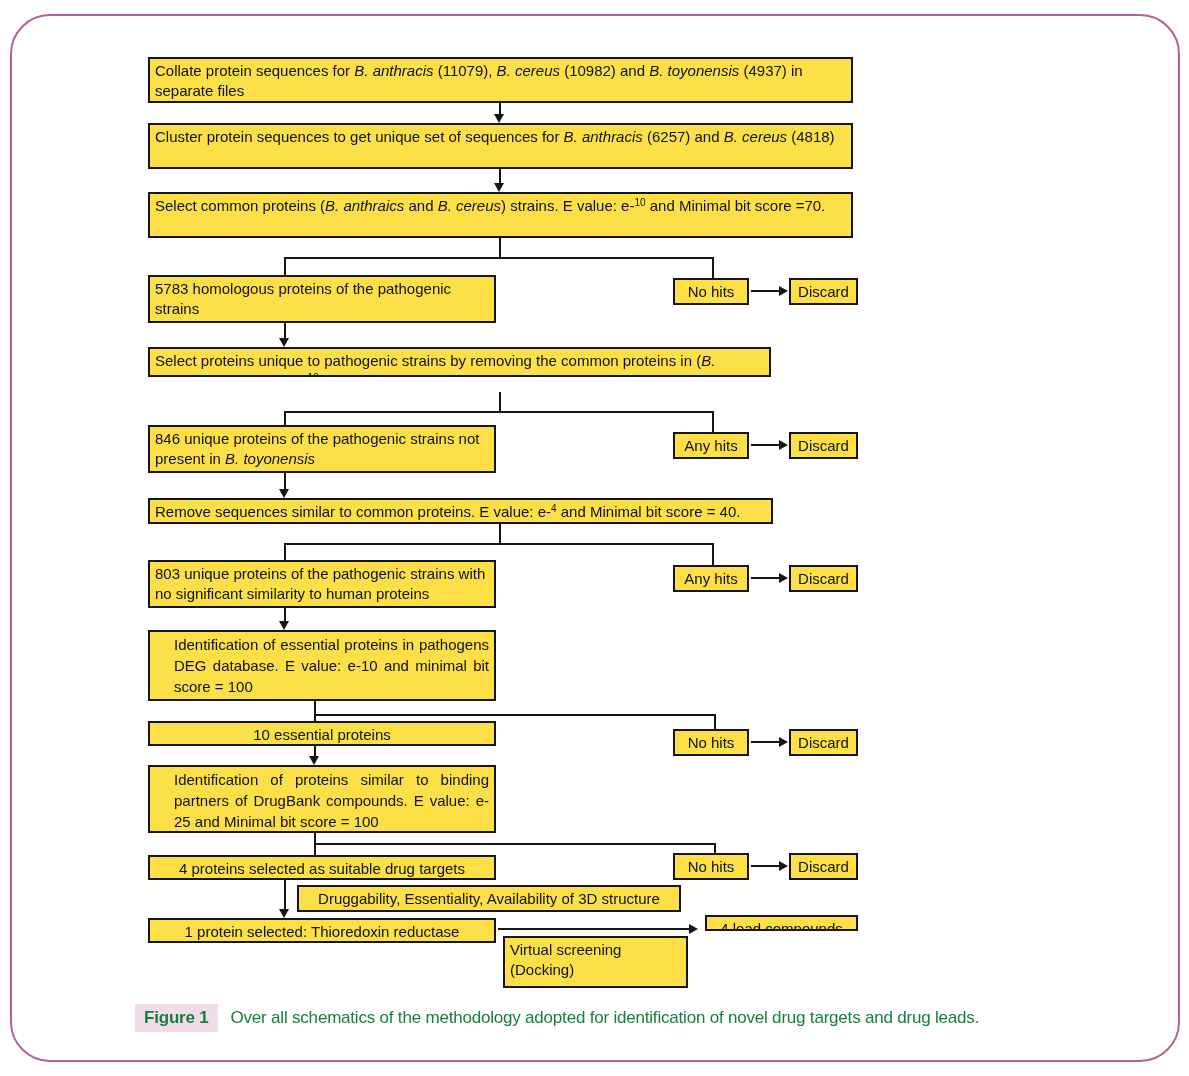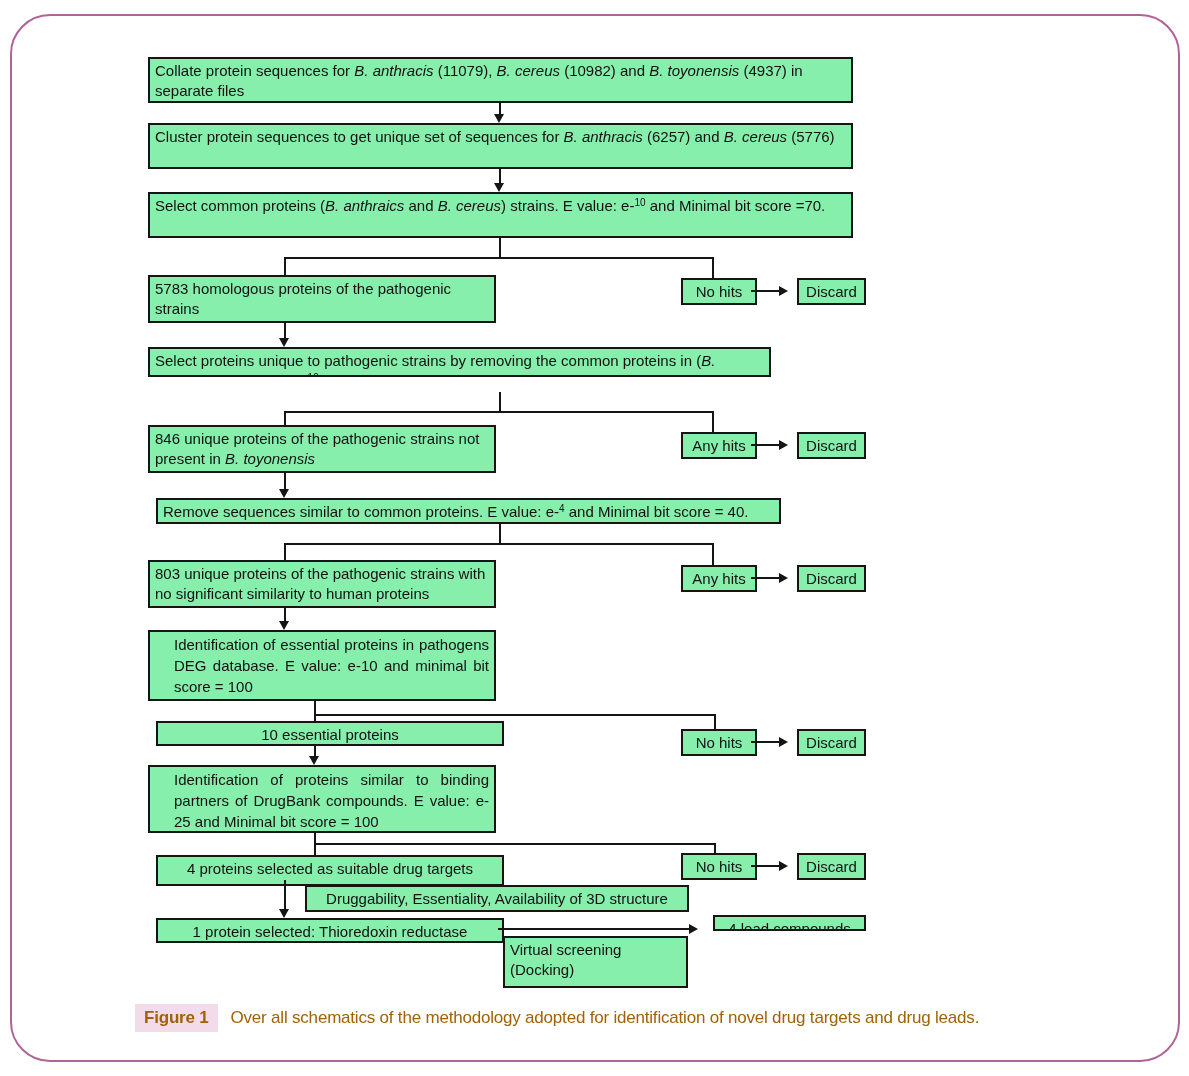--- a/index.html
+++ b/index.html
@@ -1,71 +1,71 @@
 <!DOCTYPE html>
 <html><head>
 <meta charset="utf-8">
 <style>
   html,body{margin:0;padding:0;background:#fff;}
   .page{position:relative;width:1189px;height:1076px;background:#fff;
         font-family:"Liberation Sans",sans-serif;color:#111;overflow:hidden;}
   .page-border{position:absolute;left:10px;top:14px;width:1166px;height:1044px;
         border:2px solid #b16397;border-radius:40px;}
   
-  .fbox{position:absolute;box-sizing:border-box;background:#86efac;border:2px solid #151515;
+  .fbox{position:absolute;box-sizing:border-box;background:#fde047;border:2px solid #151515;
         font-size:15px;line-height:20px;padding:2px 5px;overflow:hidden;}
   .al{text-align:left;}
   .ac{text-align:center;}
   .aj{text-align:justify;padding-left:24px;}
-  .nw{white-space:nowrap;margin-left:8px;}
+  .nw{white-space:nowrap;}
   .seg-b{font-weight:normal;}
   .seg-i{font-style:italic;}
   .seg-sup{font-size:10px;position:relative;top:-5px;}
   
   .vl{position:absolute;width:2px;background:#151515;}
   .hl{position:absolute;height:2px;background:#151515;}
   .ad{position:absolute;width:0;height:0;border-left:5px solid transparent;
       border-right:5px solid transparent;border-top:9px solid #151515;}
   .ar{position:absolute;width:0;height:0;border-top:5px solid transparent;
       border-bottom:5px solid transparent;border-left:9px solid #151515;}
   
-  .caption{position:absolute;left:135px;top:1004px;font-size:17px;color:#a16207;
+  .caption{position:absolute;left:135px;top:1004px;font-size:17px;color:#15803d;
       letter-spacing:-0.2px;display:flex;align-items:center;}
   .cap-label{font-weight:bold;background:#f3dcea;padding:4px 9px;display:inline-block;}
   .cap-text{margin-left:13px;}
 </style>
 </head>
 <body>
 
 <div class="page">
   <div class="page-border" style="border-color: rgb(177, 99, 151);"></div>
 
   <div class="fbox al" style="left:148px;top:57px;width:705px;height:46px"><span>Collate protein sequences for </span><span class="seg-i">B. anthracis</span><span> (11079), </span><span class="seg-i">B. cereus</span><span> (10982) and </span><span class="seg-i">B. toyonensis</span><span> (4937) in separate files</span></div>
 
-  <div class="fbox al" style="left:148px;top:123px;width:705px;height:46px"><span>Cluster protein sequences to get unique set of sequences for </span><span class="seg-i">B. anthracis</span><span> (6257) and </span><span class="seg-i">B. cereus</span><span> (5776)</span></div>
+  <div class="fbox al" style="left:148px;top:123px;width:705px;height:46px"><span>Cluster protein sequences to get unique set of sequences for </span><span class="seg-i">B. anthracis</span><span> (6257) and </span><span class="seg-i">B. cereus</span><span> (4818)</span></div>
 
   <div class="fbox al" style="left:148px;top:192px;width:705px;height:46px"><span>Select common proteins (</span><span class="seg-i">B. anthraics</span><span> and </span><span class="seg-i">B. cereus</span><span>) strains. </span><span class="seg-b">E value: e-</span><span class="seg-b seg-sup">10</span><span> and Minimal bit score =70.</span></div>
 
   <div class="fbox al" style="left:148px;top:275px;width:348px;height:48px"><span class="seg-b">5783</span><span> homologous proteins of the pathogenic strains</span></div>
 
   <div class="fbox al" style="left:148px;top:347px;width:623px;height:30px"><span>Select proteins unique to pathogenic strains by removing the common proteins in (</span><span class="seg-i">B. toyonensis</span><span>) </span><span class="seg-b">E value: e-</span><span class="seg-b seg-sup">10</span><span> and Minimal bit score =70.</span></div>
 
   <div class="fbox al" style="left:148px;top:425px;width:348px;height:48px"><span class="seg-b">846</span><span> unique proteins of the pathogenic strains not present in </span><span class="seg-i">B. toyonensis</span></div>
 
   <div class="fbox al nw" style="left:148px;top:498px;width:625px;height:26px"><span>Remove sequences similar to common proteins. </span><span class="seg-b">E value: e-</span><span class="seg-b seg-sup">4</span><span> and Minimal bit score = 40.</span></div>
 
   <div class="fbox al" style="left:148px;top:560px;width:348px;height:48px"><span class="seg-b">803</span><span> unique proteins of the pathogenic strains with no significant similarity to human proteins</span></div>
 
   <div class="fbox aj" style="left:148px;top:630px;width:348px;height:71px;line-height:21px"><span>Identification of essential proteins in pathogens DEG database. </span><span class="seg-b">E value: e-10</span><span> and minimal bit score = 100</span></div>
 
   <div class="fbox ac nw" style="left:148px;top:721px;width:348px;height:25px"><span class="seg-b">10</span><span> essential proteins</span></div>
 
   <div class="fbox aj" style="left:148px;top:765px;width:348px;height:68px;line-height:21px"><span>Identification of proteins similar to binding partners of DrugBank compounds. </span><span class="seg-b">E value: e-25</span><span> and Minimal bit score = 100</span></div>
 
-  <div class="fbox ac nw" style="left:148px;top:855px;width:348px;height:31px"><span class="seg-b">4</span><span> proteins selected as suitable drug targets</span></div>
+  <div class="fbox ac nw" style="left:148px;top:855px;width:348px;height:25px"><span class="seg-b">4</span><span> proteins selected as suitable drug targets</span></div>
 
   <div class="fbox ac nw" style="left:297px;top:885px;width:384px;height:27px"><span>Druggability, Essentiality, Availability of 3D structure</span></div>
 
   <div class="fbox ac nw" style="left:148px;top:918px;width:348px;height:25px"><span>1 protein selected: Thioredoxin reductase</span></div>
 
   <div class="fbox ac nw" style="left:705px;top:915px;width:153px;height:16px"><span class="seg-b">4</span><span> lead compounds</span></div>
 
   <div class="fbox al" style="left:503px;top:936px;width:185px;height:52px"><span>Virtual screening</span><br><span>(Docking)</span></div>
 
   <div class="fbox ac nw" style="left:673px;top:278px;width:76px;height:27px">No hits</div>

